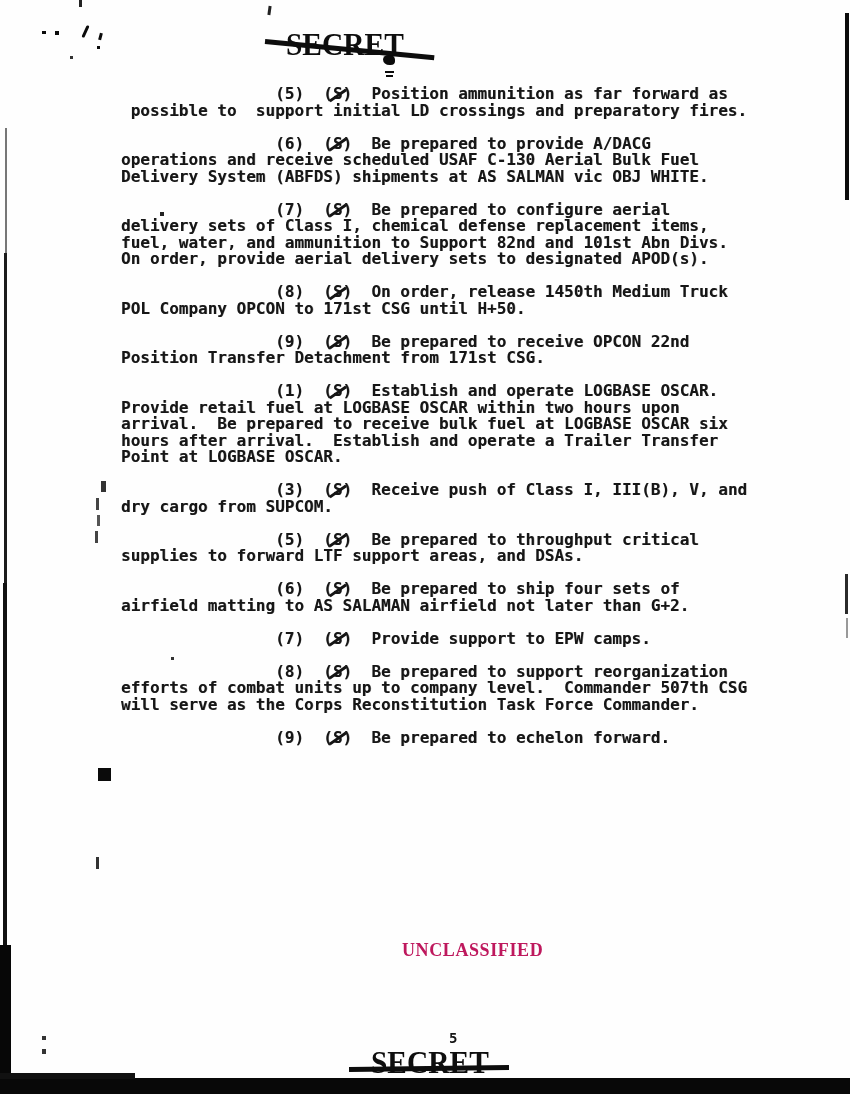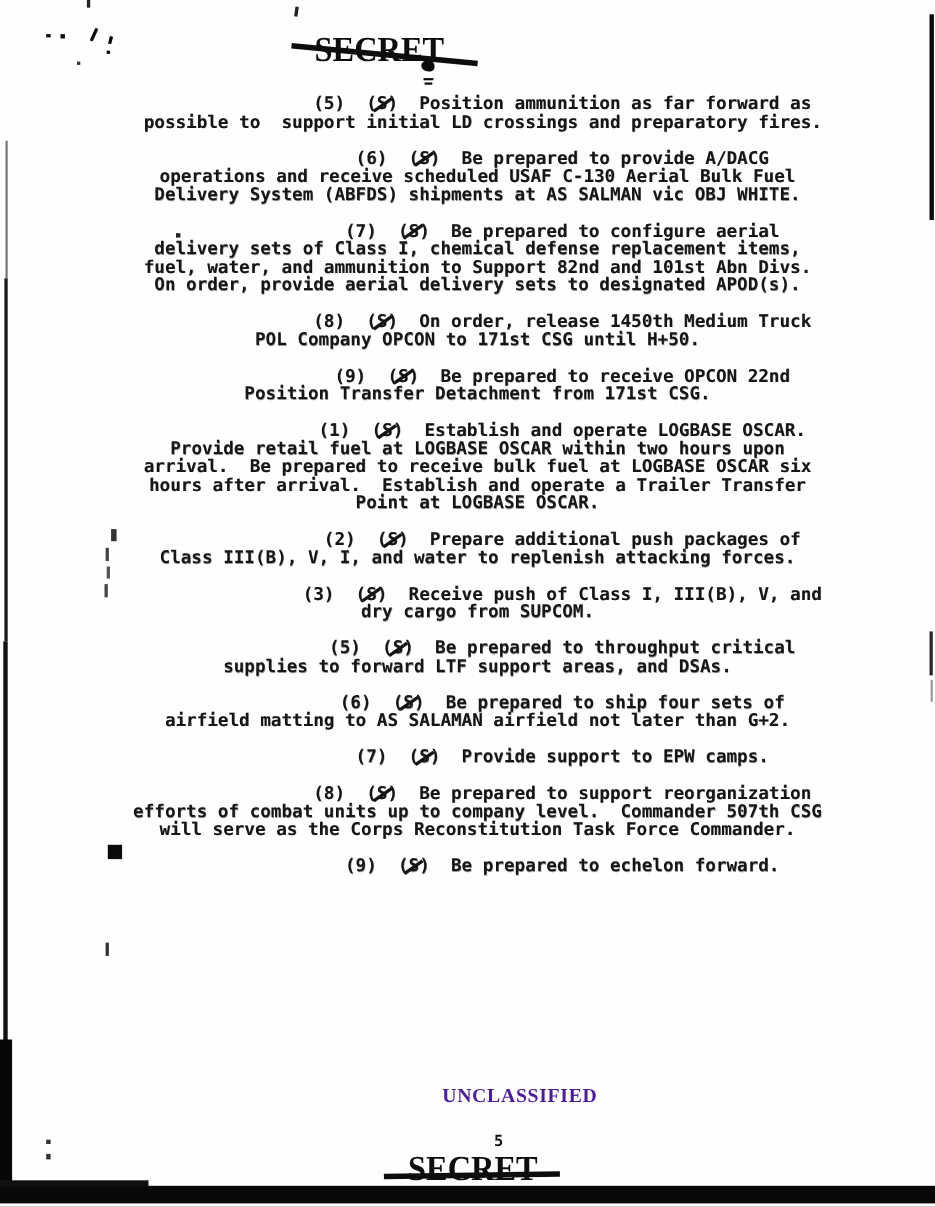--- a/index.html
+++ b/index.html
@@ -8,43 +8,43 @@
     overflow:hidden;color:#161616;
     font-family:"DejaVu Sans Mono", monospace;
   }
   
   .doc-body{
     position:absolute;left:121px;top:86px;
     font-size:16px;line-height:16.5px;font-weight:bold;
     letter-spacing:0px;
     text-shadow:0.4px 0.4px 0 rgba(25,25,25,0.45);
   }
-  .para{white-space:pre;margin:0 0 16.5px 0;text-align:center;}
+  .para{white-space:pre;margin:0 0 16.5px 0;}
   .cls{position:relative;display:inline-block;}
   .cls.struck::after{
     content:"";position:absolute;left:-5px;top:46%;
     width:calc(100% + 10px);height:0;
     border-top:3px solid #141414;
     transform:rotate(-35deg);
   }
   
   .banner{
     position:absolute;font-family:"Liberation Serif", serif;
     font-weight:bold;color:#0e0e0e;white-space:nowrap;
   }
   .banner-top{left:286px;top:26px;font-size:32px;letter-spacing:0px;transform:scaleX(.92);transform-origin:left top;}
   .banner-bottom{left:371px;top:1044px;font-size:32px;transform:scaleX(.92);transform-origin:left top;}
   .strike{position:absolute;background:#0d0d0d;}
   .strike-top{left:265px;top:39px;width:170px;height:5px;transform:rotate(5.5deg);transform-origin:left center;}
   .strike-bottom{left:349px;top:1066px;width:160px;height:5px;transform:rotate(-0.8deg);}
   
   .unclassified{
-    position:absolute;left:402px;top:986px;
+    position:absolute;left:402px;top:940px;
     font-family:"Liberation Serif", serif;font-weight:bold;
-    font-size:18px;letter-spacing:0.6px;color:#4c1d95;
+    font-size:18px;letter-spacing:0.6px;color:#be185d;
   }
   .page-num{
     position:absolute;left:449px;top:1030px;
     font-size:14px;font-weight:bold;color:#141414;
   }
   
   .art{position:absolute;background:#0b0b0b;}
 </style>
 </head>
 <body>
@@ -78,22 +78,20 @@
 Position Transfer Detachment from 171st CSG.</span></div>
 
 
 
   <div class="para"><span class="lead">                (1)  (</span><span class="cls struck">S</span><span class="rest">)  Establish and operate LOGBASE OSCAR.
 Provide retail fuel at LOGBASE OSCAR within two hours upon
 arrival.  Be prepared to receive bulk fuel at LOGBASE OSCAR six
 hours after arrival.  Establish and operate a Trailer Transfer
 Point at LOGBASE OSCAR.</span></div>
 
-  <div class="para"><span class="lead">                (2)  (</span><span class="cls struck">S</span><span class="rest">)  Prepare additional push packages of
-Class III(B), V, I, and water to replenish attacking forces.</span></div>
 
   <div class="para"><span class="lead">                (3)  (</span><span class="cls struck">S</span><span class="rest">)  Receive push of Class I, III(B), V, and
 dry cargo from SUPCOM.</span></div>
 
 
   <div class="para"><span class="lead">                (5)  (</span><span class="cls struck">S</span><span class="rest">)  Be prepared to throughput critical
 supplies to forward LTF support areas, and DSAs.</span></div>
 
   <div class="para"><span class="lead">                (6)  (</span><span class="cls struck">S</span><span class="rest">)  Be prepared to ship four sets of
 airfield matting to AS SALAMAN airfield not later than G+2.</span></div>

